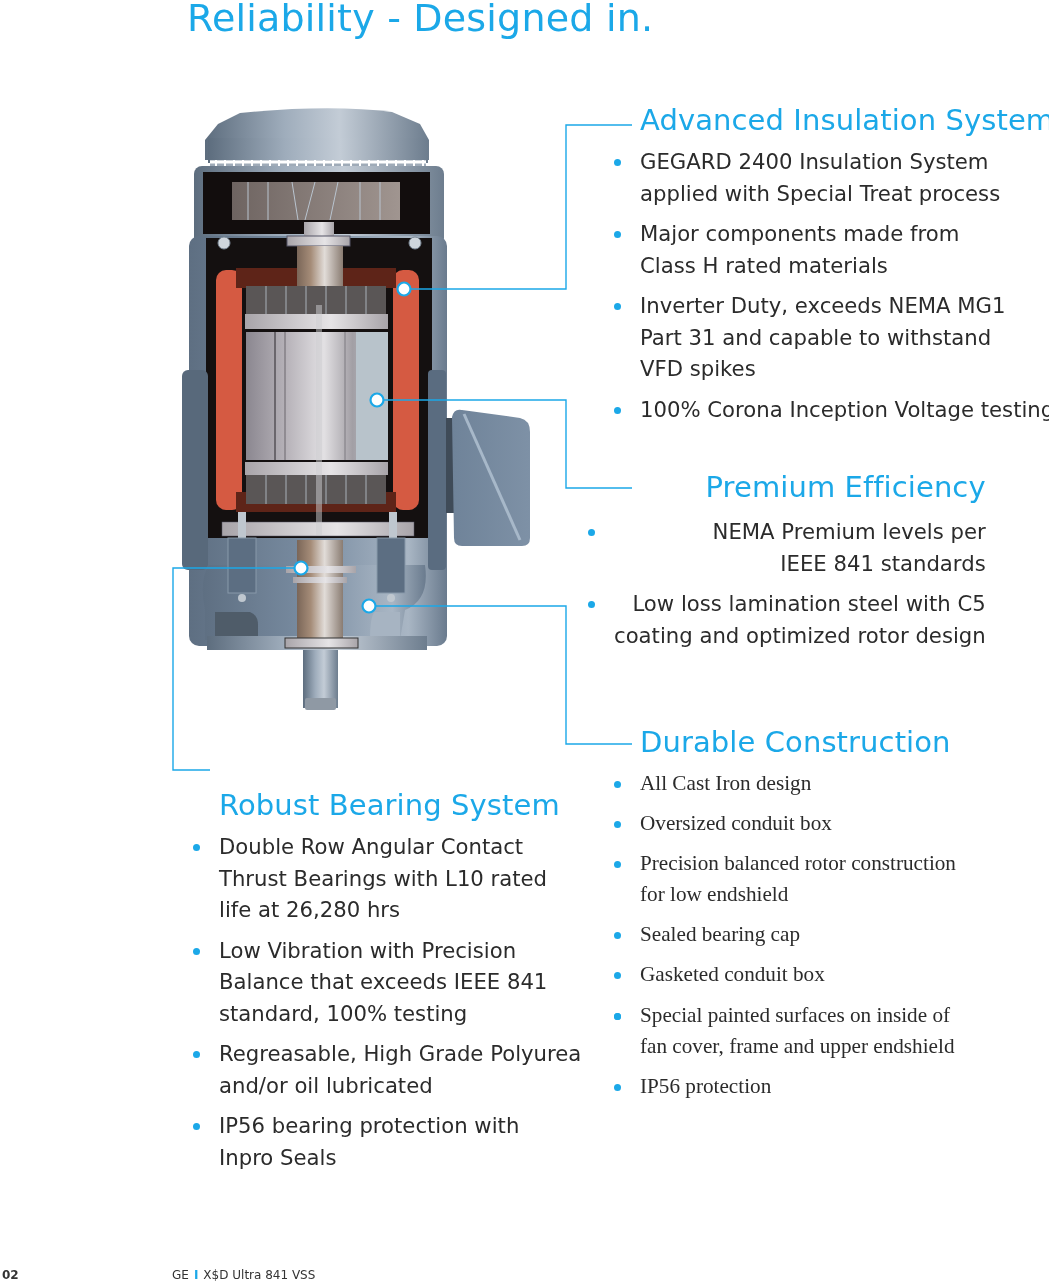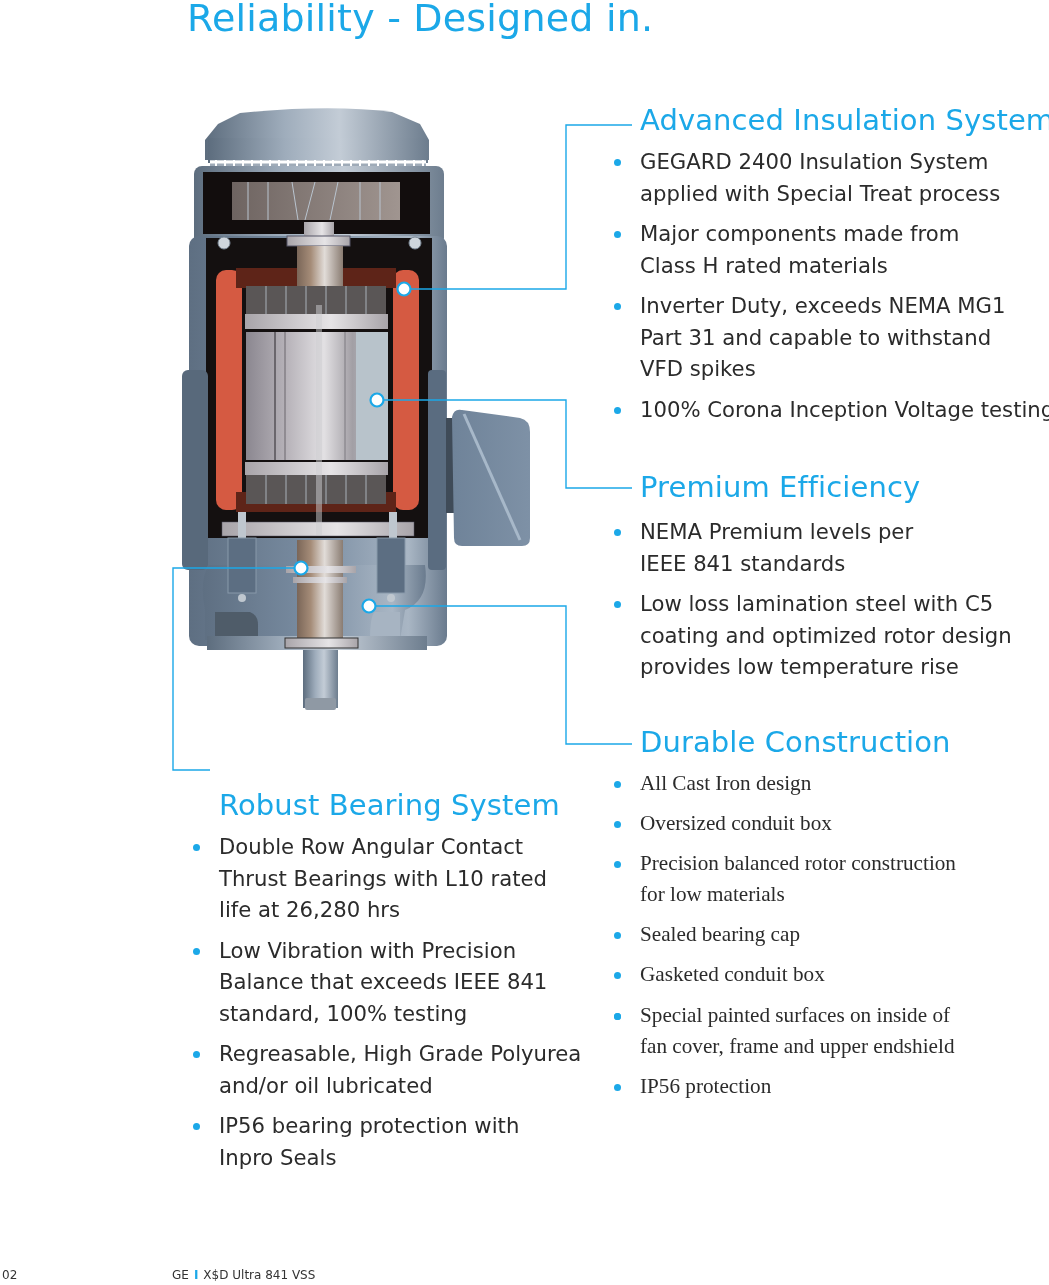--- a/index.html
+++ b/index.html
@@ -8,29 +8,29 @@
   .title { position:absolute; left:187px; top:-4px; font-size:38px; font-weight:normal;
            color:#1ba8e8; letter-spacing:0.2px; margin:0; white-space:nowrap; }
   .art { position:absolute; left:0; top:0; width:1049px; height:1285px; }
   .section { position:absolute; }
   .section h2 { margin:0; font-weight:normal; font-size:29px; color:#1ba8e8; white-space:nowrap; letter-spacing:0.1px; }
   .section ul { list-style:none; margin:0; padding:0; }
   .section li { position:relative; padding-left:29px; font-size:21.2px; line-height:31.5px; color:#2b2b2b; margin-top:9px; white-space:nowrap; }
   .section li .dot { position:absolute; left:3px; top:13px; width:7px; height:7px; border-radius:50%; background:#1ba8e8; }
   .sec-ins { left:611px; top:103px; }
   .sec-ins ul { margin-top:6px; }
-  .sec-eff { left:611px; top:470px; }
+  .sec-eff { left:585px; top:470px;text-align:right; }
   .sec-eff ul { margin-top:12px; }
   .sec-dur { left:611px; top:725px; }
   .sec-dur ul { margin-top:1px; }
   .sec-dur li { margin-top:8.6px;font-family:Liberation Serif, serif; }
   .sec-brg { left:190px; top:788px; }
   .sec-brg ul { margin-top:2px; }
   .footer { position:absolute; top:1268px; font-size:12px; color:#333; white-space:nowrap; }
-  .pg { left:2px; font-weight:normal; }
+  .pg { left:2px; font-weight:bold; }
   .brand { left:172px; }
   .brand .sep { color:#1ba8e8; font-weight:bold; margin:0 5px; }
 </style>
 </head>
 <body>
 
 <h1 class="title">Reliability - Designed in.</h1>
 
 <svg class="art" viewBox="0 0 1049 1285" xmlns="http://www.w3.org/2000/svg">
   <defs>
@@ -197,30 +197,30 @@
       <li><span class="dot"></span><span>Major components made from</span><br><span>Class H rated materials</span></li>
       <li><span class="dot"></span><span>Inverter Duty, exceeds NEMA MG1</span><br><span>Part 31 and capable to withstand</span><br><span>VFD spikes</span></li>
       <li><span class="dot"></span><span>100% Corona Inception Voltage testing</span></li>
     </ul>
 </section>
 
 <section class="section sec-eff">
   <h2 style="padding-left:29px">Premium Efficiency</h2>
   <ul>
       <li><span class="dot"></span><span>NEMA Premium levels per</span><br><span>IEEE 841 standards</span></li>
-      <li><span class="dot"></span><span>Low loss lamination steel with C5</span><br><span>coating and optimized rotor design</span><br><span>provides low temperature rise</span></li>
+      <li><span class="dot"></span><span>Low loss lamination steel with C5</span><br><span>coating and optimized rotor design</span><br></li>
     </ul>
 </section>
 
 <section class="section sec-dur">
   <h2 style="padding-left:29px">Durable Construction</h2>
   <ul>
       <li><span class="dot"></span><span>All Cast Iron design</span></li>
       <li><span class="dot"></span><span>Oversized conduit box</span></li>
-      <li><span class="dot"></span><span>Precision balanced rotor construction</span><br><span>for low materials</span></li>
+      <li><span class="dot"></span><span>Precision balanced rotor construction</span><br><span>for low endshield</span></li>
       <li><span class="dot"></span><span>Sealed bearing cap</span></li>
       <li><span class="dot"></span><span>Gasketed conduit box</span></li>
       <li><span class="dot"></span></li>
       <li><span class="dot"></span><span>Special painted surfaces on inside of</span><br><span>fan cover, frame and upper endshield</span></li>
       <li><span class="dot"></span><span>IP56 protection</span></li>
     </ul>
 </section>
 
 <section class="section sec-brg">
   <h2 style="padding-left:29px">Robust Bearing System</h2>

